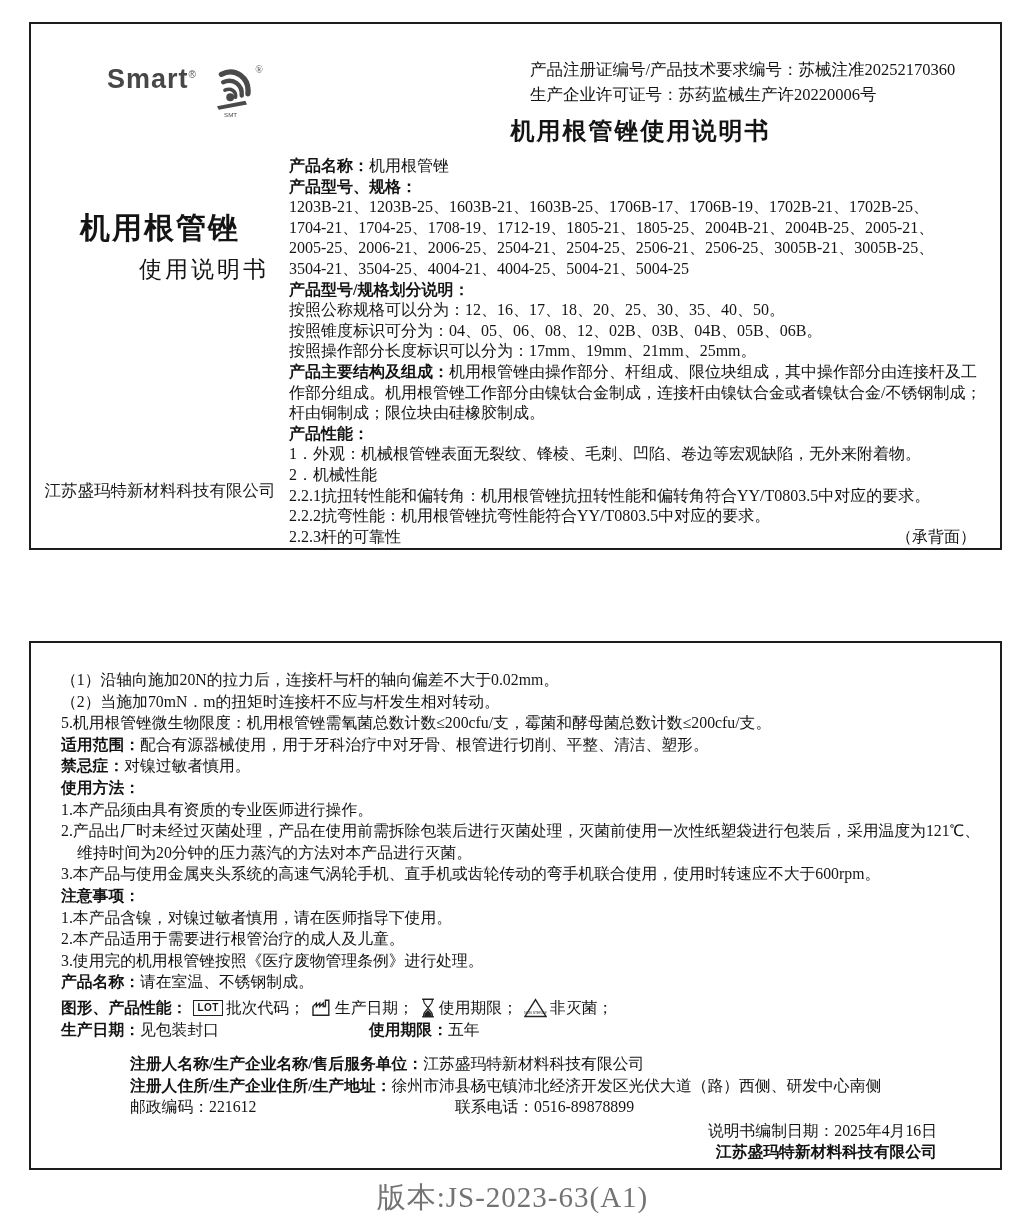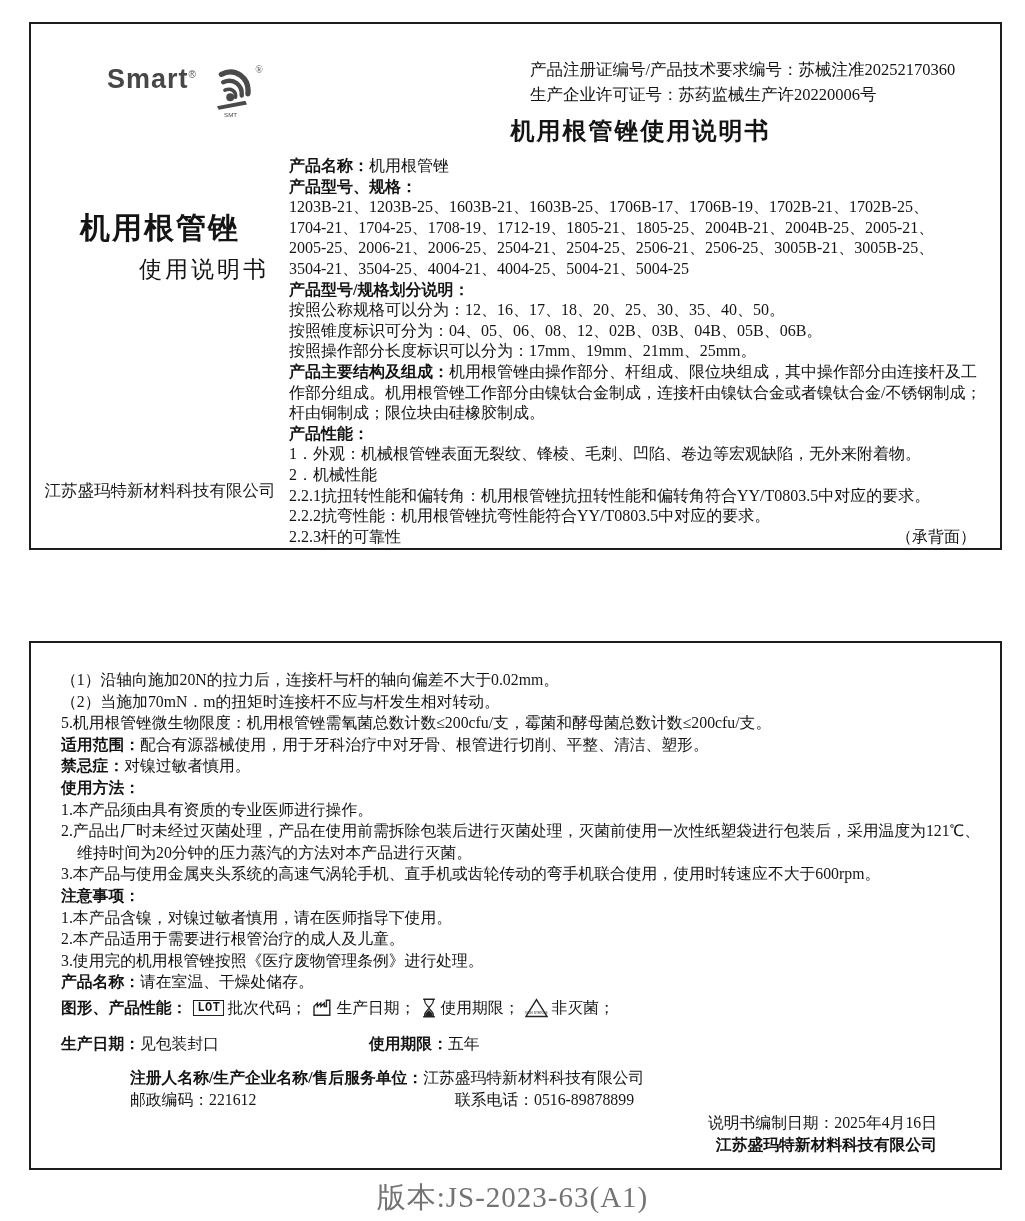--- a/index.html
+++ b/index.html
@@ -51,25 +51,25 @@
   .right-note{float:right;padding-right:16px;}
 
   
   #box2-content{padding:26px 15px 0 30px;font-size:15.8px;line-height:21.6px;}
   .hang{padding-left:16px;text-indent:-16px;}
   .symbols-row{display:flex;align-items:center;margin-top:4px;}
   .symbols-row .lbl{font-weight:700;font-family:"Liberation Sans",sans-serif;}
   .sym{display:inline-flex;align-items:center;margin-left:6px;}
   .sym svg{display:block;}
   .lot-box{
-    display:inline-block;border:1.7px solid #222;font-family:Liberation Mono, monospace;
-    font-weight:700;font-size:12px;line-height:14px;padding:0 3px;letter-spacing:0.5px;
+    display:inline-block;border:1.7px solid #222;font-family:Liberation Sans, sans-serif;
+    font-weight:700;font-size:10px;line-height:14px;padding:0 3px;letter-spacing:0.5px;
   }
   .sym-text{margin-left:3px;}
-  .dates-row{margin-top:14px;}
+  .dates-row{margin-top:0;}
   .lbl-b{font-weight:700;font-family:"Liberation Sans",sans-serif;}
   .dates-gap{display:inline-block;width:150px;}
   #reg-lines{margin:13px 0 0 69px;}
   .contact-row{margin-left:69px;}
   .contact-pair{display:inline-block;width:325px;}
   .b2-footer{text-align:right;padding-right:48px;margin-top:2px;}
   .b2-footer .company{font-weight:700;font-family:"Liberation Sans",sans-serif;}
 
   .version{
     position:absolute;top:1178px;left:0;width:100%;text-align:center;
@@ -141,21 +141,21 @@
         <div class="para"><span class="lbl">适用范围：</span><span>配合有源器械使用，用于牙科治疗中对牙骨、根管进行切削、平整、清洁、塑形。</span></div>
         <div class="para"><span class="lbl">禁忌症：</span><span>对镍过敏者慎用。</span></div>
         <div class="para"><span class="lbl">使用方法：</span></div>
         <div class="para"><span>1.本产品须由具有资质的专业医师进行操作。</span></div>
         <div class="para hang"><span>2.产品出厂时未经过灭菌处理，产品在使用前需拆除包装后进行灭菌处理，灭菌前使用一次性纸塑袋进行包装后，采用温度为121℃、维持时间为20分钟的压力蒸汽的方法对本产品进行灭菌。</span></div>
         <div class="para"><span>3.本产品与使用金属夹头系统的高速气涡轮手机、直手机或齿轮传动的弯手机联合使用，使用时转速应不大于600rpm。</span></div>
         <div class="para"><span class="lbl">注意事项：</span></div>
         <div class="para"><span>1.本产品含镍，对镍过敏者慎用，请在医师指导下使用。</span></div>
         <div class="para"><span>2.本产品适用于需要进行根管治疗的成人及儿童。</span></div>
         <div class="para"><span>3.使用完的机用根管锉按照《医疗废物管理条例》进行处理。</span></div>
-        <div class="para"><span class="lbl">产品名称：</span><span>请在室温、干燥处储存。</span></div>
+        <div class="para"><span class="lbl">产品名称：</span><span>请在室温、不锈钢制成。</span></div>
       </div>
 
     <div class="symbols-row">
       <span class="lbl">图形、产品性能：</span>
       <span class="sym">
         <span class="lot-box">LOT</span>
         <span class="sym-text">批次代码；</span>
       </span>
       <span class="sym">
         <svg width="21" height="19" viewBox="0 0 21 19">
@@ -179,20 +179,21 @@
         <span class="sym-text">非灭菌；</span>
       </span>
     </div>
 
     <div class="dates-row">
       <span class="lbl-b">生产日期：</span><span>见包装封口</span><span class="dates-gap"></span><span class="lbl-b">使用期限：</span><span>五年</span>
     </div>
 
     <div id="reg-lines">
         <div class="para"><span class="lbl">注册人名称/生产企业名称/售后服务单位：</span><span>江苏盛玛特新材料科技有限公司</span></div>
+        <div class="para"><span class="lbl">注册人住所/生产企业住所/生产地址：</span><span>徐州市沛县杨屯镇沛北经济开发区光伏大道（路）西侧、研发中心南侧</span></div>
       </div>
 
     <div class="contact-row">
       <span class="contact-pair"><span>邮政编码：</span><span>221612</span></span><span>联系电话：</span><span>0516-89878899</span>
     </div>
 
     <div class="b2-footer">
       <div>说明书编制日期：2025年4月16日</div>
       <div class="company">江苏盛玛特新材料科技有限公司</div>
     </div>

